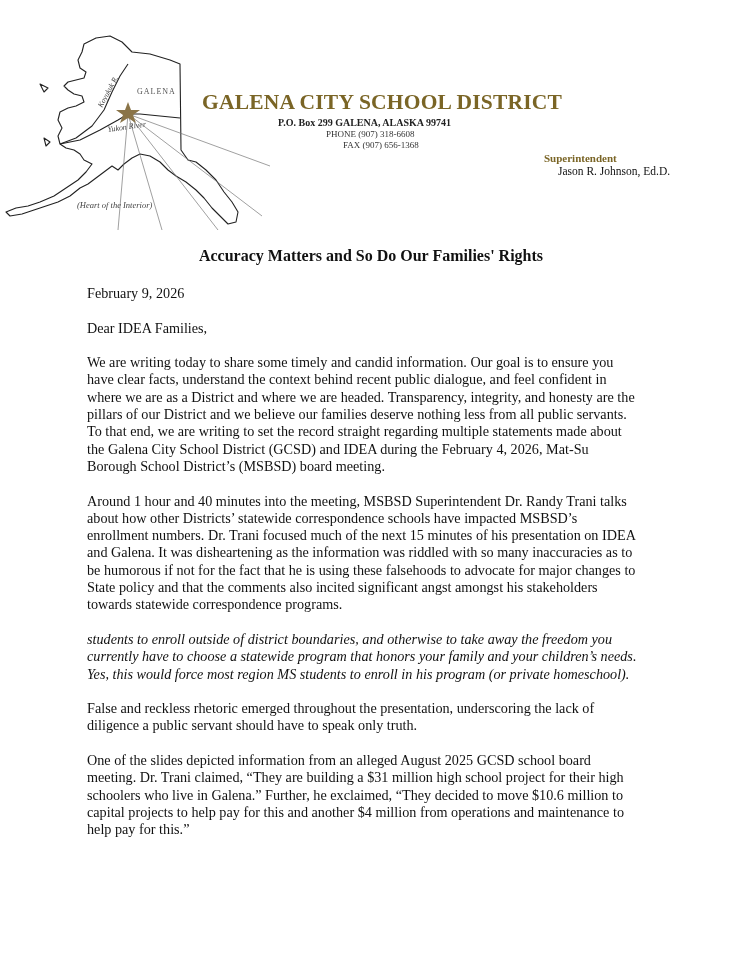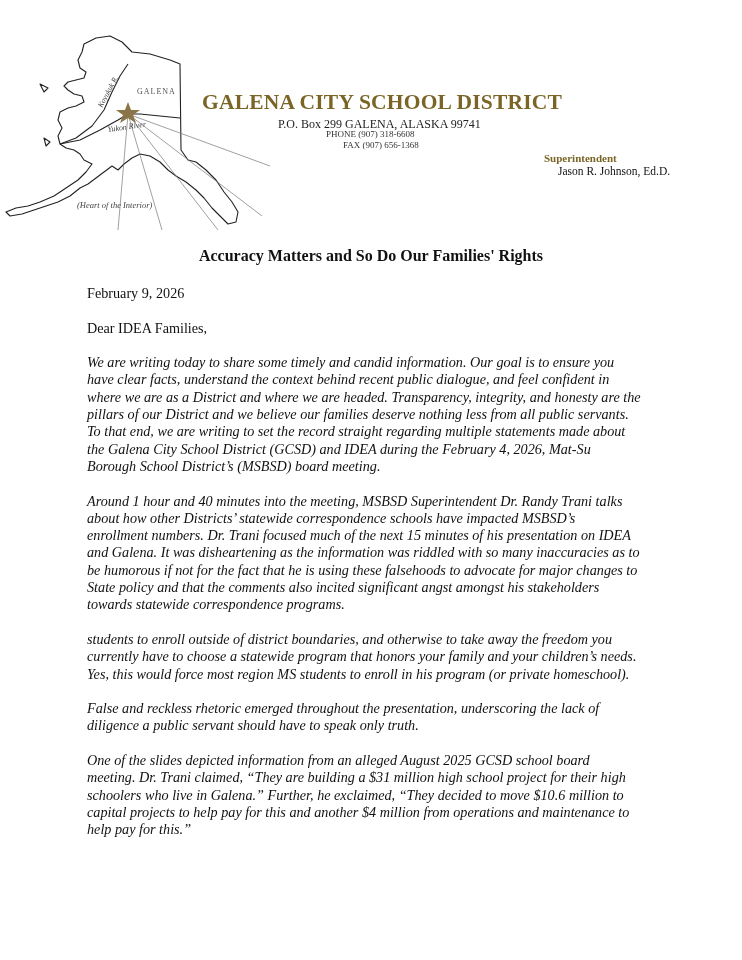--- a/index.html
+++ b/index.html
@@ -1,28 +1,28 @@
 <!DOCTYPE html>
 <html><head>
 <meta charset="utf-8">
 <style>
   html, body { margin: 0; padding: 0; background: #ffffff; }
   body { width: 742px; height: 960px; position: relative; overflow: hidden; font-family: "Liberation Serif", "DejaVu Serif", serif; color: #111; }
   .map { position: absolute; left: 0; top: 30px; width: 270px; height: 200px; }
   .lh-title { position: absolute; left: 202px; top: 90px; font-size: 21.5px; font-weight: bold; color: #7a6526; letter-spacing: 0.2px; white-space: nowrap; }
-  .lh-addr { position: absolute; left: 278px; top: 117px; font-size: 12px; font-weight: normal; color: #222; white-space: nowrap; }
+  .lh-addr { position: absolute; left: 278px; top: 117px; font-size: 10px; font-weight: bold; color: #222; white-space: nowrap; }
   .lh-phone { position: absolute; left: 326px; top: 129px; font-size: 9px; color: #333; white-space: nowrap; }
   .lh-fax { position: absolute; left: 343px; top: 140px; font-size: 9px; color: #333; white-space: nowrap; }
   .sup-title { position: absolute; left: 544px; top: 152px; font-size: 11px; font-weight: bold; color: #7a6526; white-space: nowrap; }
   .sup-name { position: absolute; left: 530px; top: 165px; font-size: 11.5px; color: #111; white-space: nowrap; margin-left: 28px; }
   .heading { position: absolute; left: 0; width: 742px; top: 247px; text-align: center; font-size: 16px; font-weight: bold; }
   .body { position: absolute; left: 87px; top: 285px; width: 580px; font-size: 14.2px; line-height: 17.3px; }
   .body p { margin: 0 0 17.3px 0; }
   .body p.italic { font-style: italic; }
-  .line { display: block; white-space: nowrap; font-style: italic; }
+  .line { display: block; white-space: nowrap; }
 </style>
 </head>
 <body>
 
 <svg class="map" viewBox="0 0 270 200" xmlns="http://www.w3.org/2000/svg">
   <g fill="none" stroke="#222" stroke-width="1.1" stroke-linejoin="round">
     <path d="M84,14 L96,8 L110,6 L122,12 L132,22 L150,24 L170,30 L180,34 L181,120 L188,130 L196,132 L206,140 L216,150 L224,162 L232,172 L238,182 L236,192 L228,194 L220,186 L212,178 L204,168 L196,160 L186,152 L176,146 L168,140 L160,132 L150,126 L140,124 L132,128 L124,134 L118,140 L112,136 L104,142 L96,148 L88,154 L80,158 L70,166 L58,172 L46,176 L34,180 L22,184 L10,186 L6,182 L16,178 L28,176 L40,172 L54,166 L66,158 L78,150 L86,142 L92,134 L84,130 L80,124 L74,120 L66,118 L60,114 L58,106 L62,98 L58,90 L60,82 L68,78 L76,76 L84,72 L82,66 L74,64 L68,60 L64,56 L68,52 L76,50 L84,48 L86,42 L80,38 L78,30 L82,22 Z"></path>
     <path d="M60,114 L76,108 L92,96 L104,80 L112,62 L120,46 L128,34"></path>
     <path d="M60,114 L80,110 L100,100 L118,90 L128,84 L140,84 L160,86 L180,88"></path>
     <path d="M40,54 L44,62 L48,58 Z"></path>

